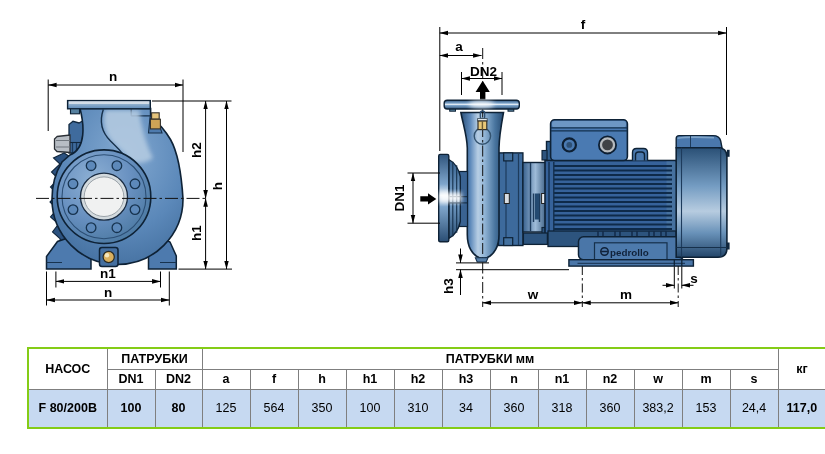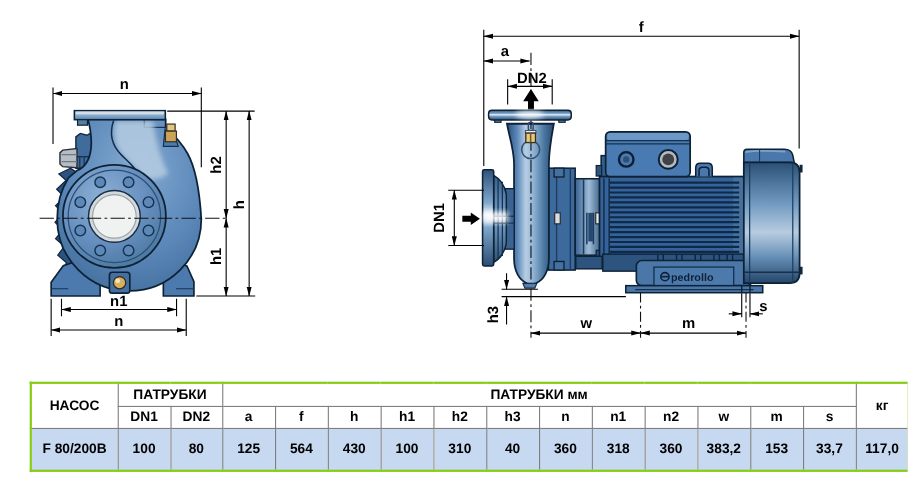--- a/index.html
+++ b/index.html
@@ -1,20 +1,20 @@
 <!DOCTYPE html>
 <html><head>
 <meta charset="utf-8">
 <style>
 html,body{margin:0;padding:0;background:#fff;}
 body{font-family:"Liberation Sans",sans-serif;width:825px;height:454px;overflow:hidden;}
 #stage{position:relative;width:825px;height:454px;background:#fff;}
 #draw{position:absolute;left:0;top:0;}
 table.spec{border-collapse:collapse;table-layout:fixed;position:absolute;left:27px;top:347px;width:800px;border:2px solid #84cc16;}
-table.spec td{border:1px solid #7f7f7f;padding:0;text-align:center;vertical-align:middle;font-size:12.5px;color:#000;overflow:hidden;white-space:nowrap;font-weight:bold;}
+table.spec td{border:1px solid #7f7f7f;padding:0;text-align:center;vertical-align:middle;font-size:12.5px;color:#000;overflow:hidden;white-space:nowrap;}
 table.spec td.b{font-weight:bold;}
 tr.hr1{height:21px;}
 tr.hr2{height:20px;}
 tr.data{height:39px;}
 tr.data td{background:#c6d9f1;margin-top:30px;}
 </style>
 </head>
 <body>
 <div id="stage">
 <svg id="draw" width="825" height="340" viewBox="0 0 825 340">
@@ -422,27 +422,27 @@
           <td class="b">m</td>
           <td class="b">s</td>
         </tr>
 
 <tr class="data">
           <td class="b">F 80/200B</td>
           <td class="b">100</td>
           <td class="b">80</td>
           <td>125</td>
           <td>564</td>
-          <td>430</td>
+          <td>350</td>
           <td>100</td>
           <td>310</td>
-          <td>40</td>
+          <td>34</td>
           <td>360</td>
           <td>318</td>
           <td>360</td>
           <td>383,2</td>
           <td>153</td>
-          <td>33,7</td>
+          <td>24,4</td>
           <td class="b">117,0</td>
         </tr>
 </tbody>
 </table>
 </div>
 
 </body></html>

